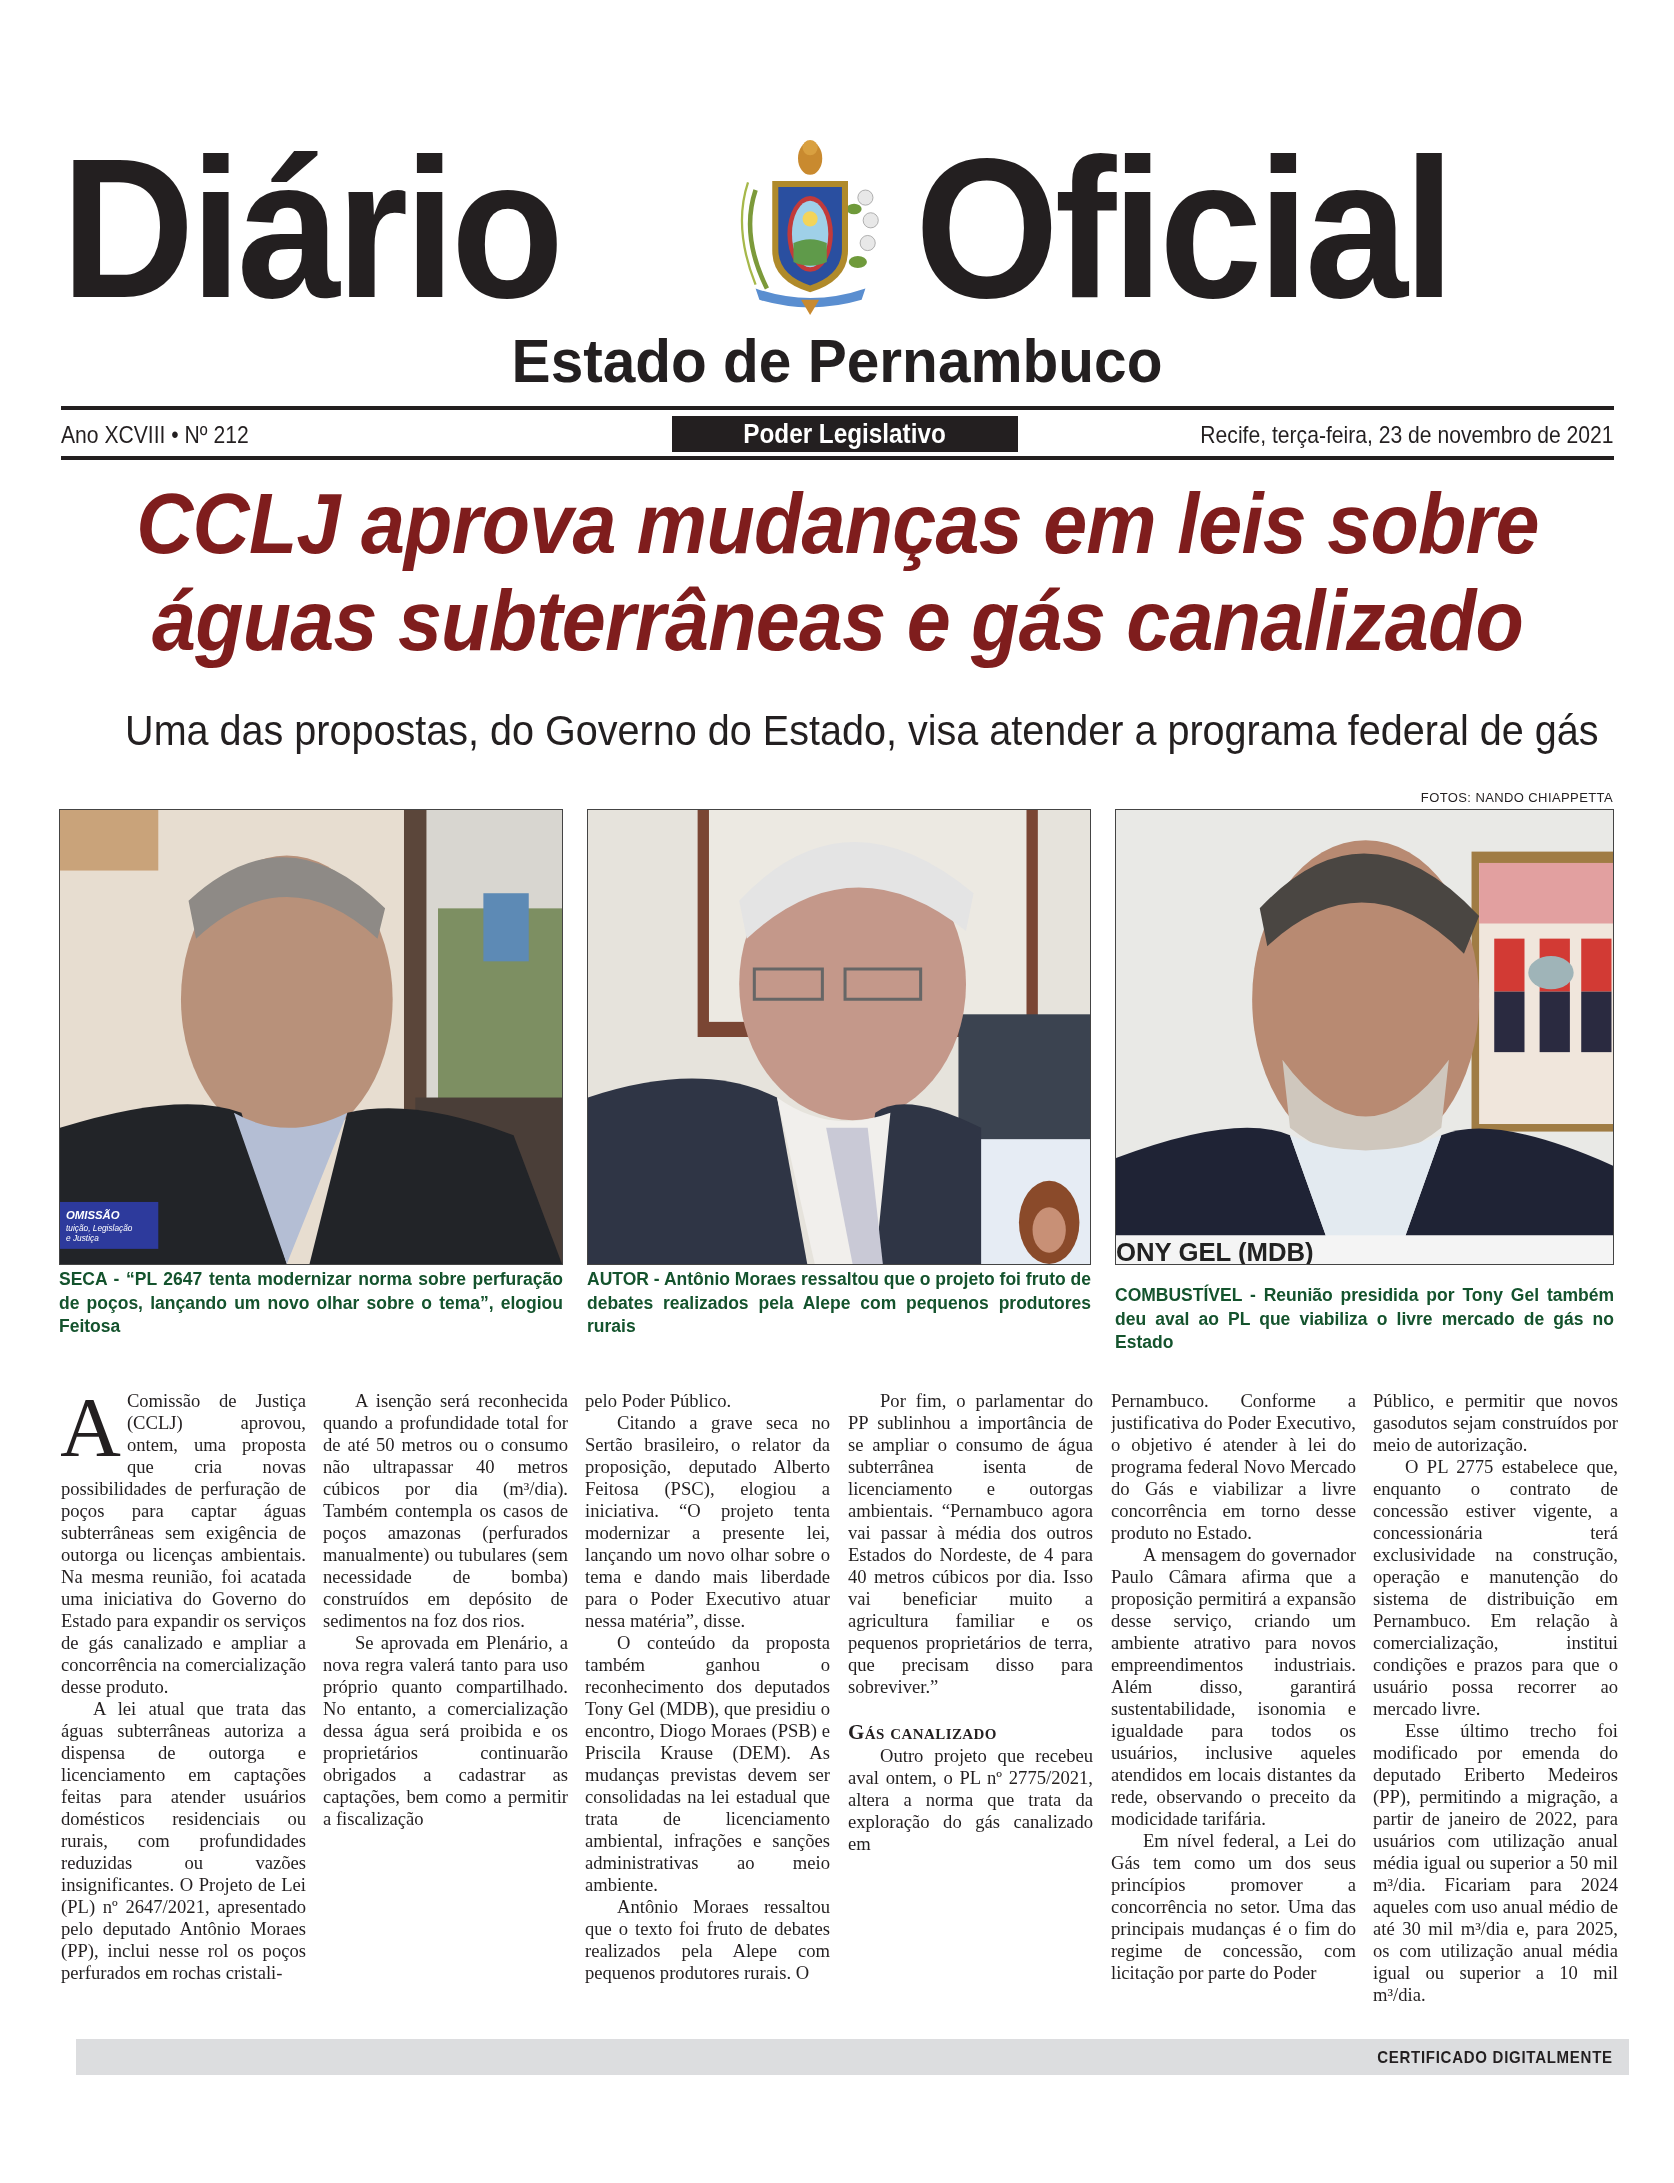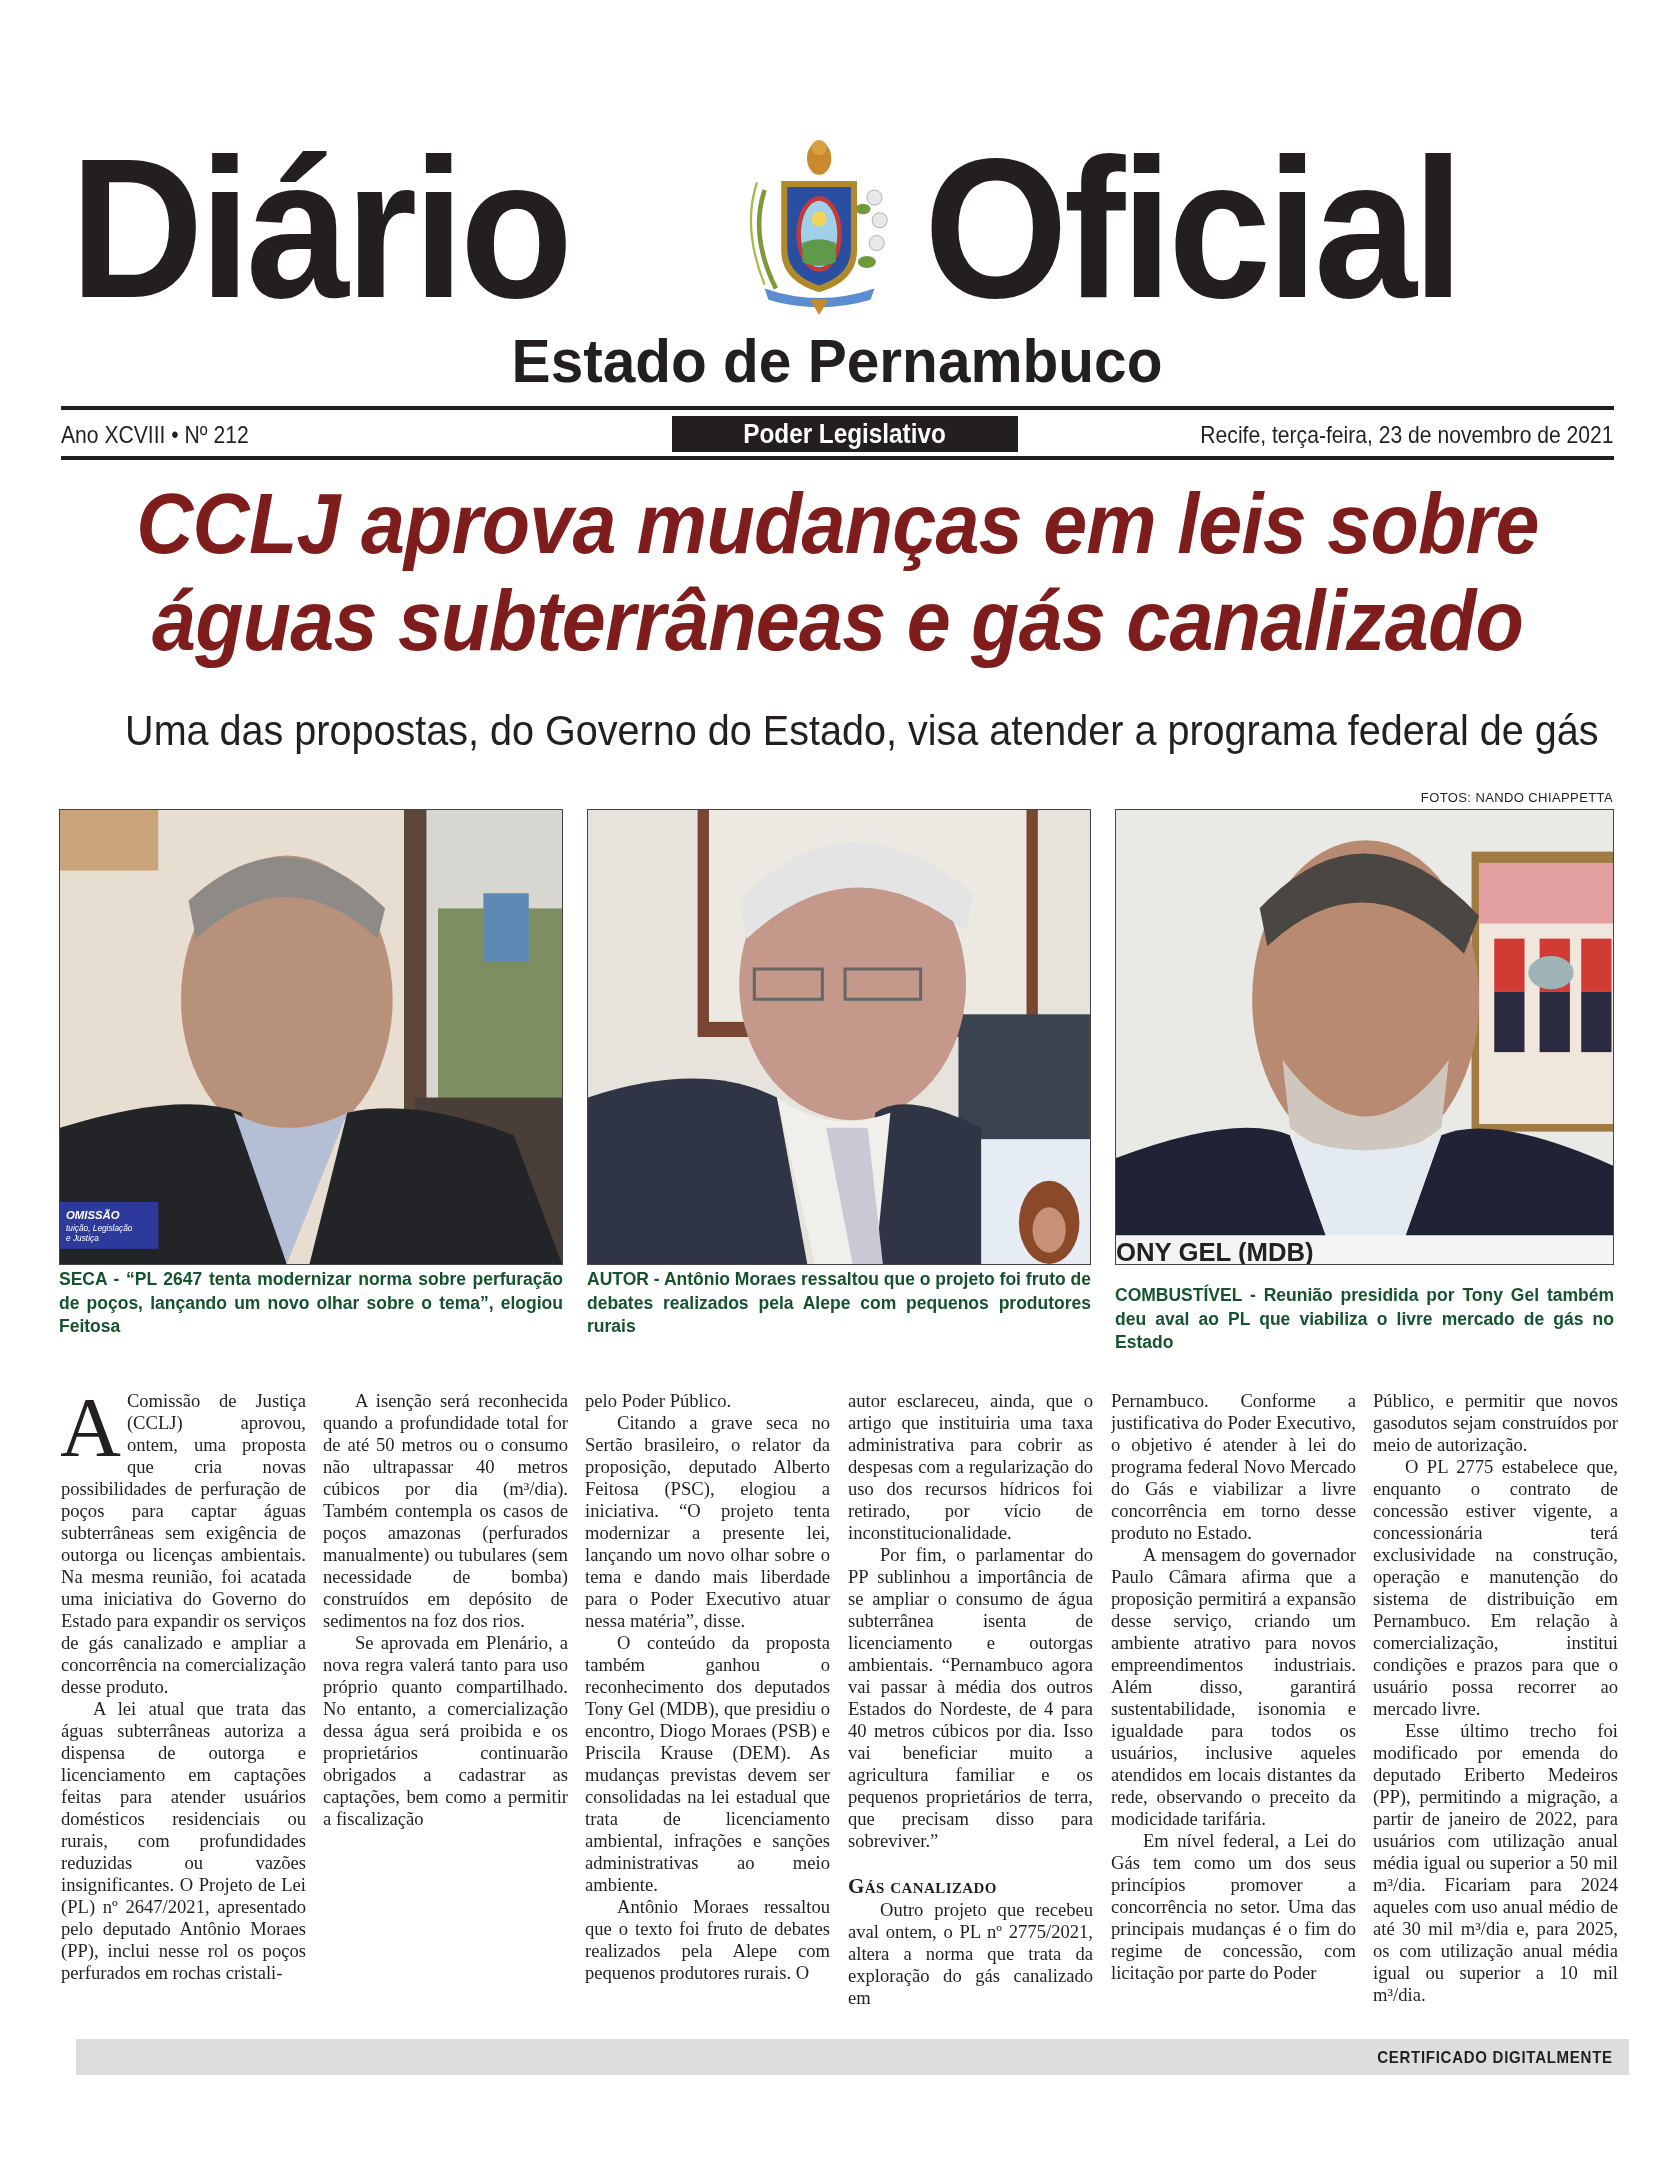--- a/index.html
+++ b/index.html
@@ -1,20 +1,20 @@
 <!DOCTYPE html>
 <html style="font-size:12px"><head>
 <meta charset="utf-8">
 <style>
   * { box-sizing: border-box; margin: 0; padding: 0; }
   html, body { width: 1674px; height: 2183px; background: #ffffff; overflow: hidden; }
   body { position: relative; font-family: "Liberation Sans", sans-serif; color: #231f20; }
 
   
-  .masthead { position: absolute; left: 9px; top: 137px; width: 1340px; height: 182px; padding-left: 40px; }
+  .masthead { position: absolute; left: 0; top: 137px; width: 1340px; height: 182px; padding-left: 40px; }
   .mast-word {
     position: absolute; top: 0; font-family: "Liberation Sans", sans-serif; font-weight: 700;
     font-size: 199px; line-height: 182px; letter-spacing: -4.6px; color: #231f20;
     transform: scaleX(0.93); transform-origin: left top;
   }
   .mast-left { left: 61px; }
   .mast-right { left: 915px; }
   .crest { position: absolute; left: 725px; top: 0; width: 171px; height: 178px; }
   .subtitle {
     position: absolute; left: 0; width: 1674px; top: 327px; text-align: center;
@@ -215,21 +215,20 @@
   <p>A isenção será reconhecida quando a profundidade total for de até 50 metros ou o consumo não ultrapassar 40 metros cúbicos por dia (m³/dia). Também contempla os casos de poços amazonas (perfurados manualmente) ou tubulares (sem necessidade de bomba) construídos em depósito de sedimentos na foz dos rios.</p>
   <p>Se aprovada em Plenário, a nova regra valerá tanto para uso próprio quanto compartilhado. No entanto, a comercialização dessa água será proibida e os proprietários continuarão obrigados a cadastrar as captações, bem como a permitir a fiscalização</p>
 </div>
 <div class="col c3">
   <p class="noindent">pelo Poder Público.</p>
   <p>Citando a grave seca no Sertão brasileiro, o relator da proposição, deputado Alberto Feitosa (PSC), elogiou a iniciativa. “O projeto tenta modernizar a presente lei, lançando um novo olhar sobre o tema e dando mais liberdade para o Poder Executivo atuar nessa matéria”, disse.</p>
   <p>O conteúdo da proposta também ganhou o reconhecimento dos deputados Tony Gel (MDB), que presidiu o encontro, Diogo Moraes (PSB) e Priscila Krause (DEM). As mudanças previstas devem ser consolidadas na lei estadual que trata de licenciamento ambiental, infrações e sanções administrativas ao meio ambiente.</p>
   <p>Antônio Moraes ressaltou que o texto foi fruto de debates realizados pela Alepe com pequenos produtores rurais. O</p>
 </div>
 <div class="col c4">
-  <p class="noindent">autor esclareceu, ainda, que o artigo que instituiria uma taxa administrativa para cobrir as despesas com a regularização do uso dos recursos hídricos foi retirado, por vício de inconstitucionalidade.</p>
   <p>Por fim, o parlamentar do PP sublinhou a importância de se ampliar o consumo de água subterrânea isenta de licenciamento e outorgas ambientais. “Pernambuco agora vai passar à média dos outros Estados do Nordeste, de 4 para 40 metros cúbicos por dia. Isso vai beneficiar muito a agricultura familiar e os pequenos proprietários de terra, que precisam disso para sobreviver.”</p>
   <h3 class="subhead">Gás canalizado</h3>
   <p>Outro projeto que recebeu aval ontem, o PL nº 2775/2021, altera a norma que trata da exploração do gás canalizado em</p>
 </div>
 <div class="col c5">
   <p class="noindent">Pernambuco. Conforme a justificativa do Poder Executivo, o objetivo é atender à lei do programa federal Novo Mercado do Gás e viabilizar a livre concorrência em torno desse produto no Estado.</p>
   <p>A mensagem do governador Paulo Câmara afirma que a proposição permitirá a expansão desse serviço, criando um ambiente atrativo para novos empreendimentos industriais. Além disso, garantirá sustentabilidade, isonomia e igualdade para todos os usuários, inclusive aqueles atendidos em locais distantes da rede, observando o preceito da modicidade tarifária.</p>
   <p>Em nível federal, a Lei do Gás tem como um dos seus princípios promover a concorrência no setor. Uma das principais mudanças é o fim do regime de concessão, com licitação por parte do Poder</p>
 </div>
 <div class="col c6">

